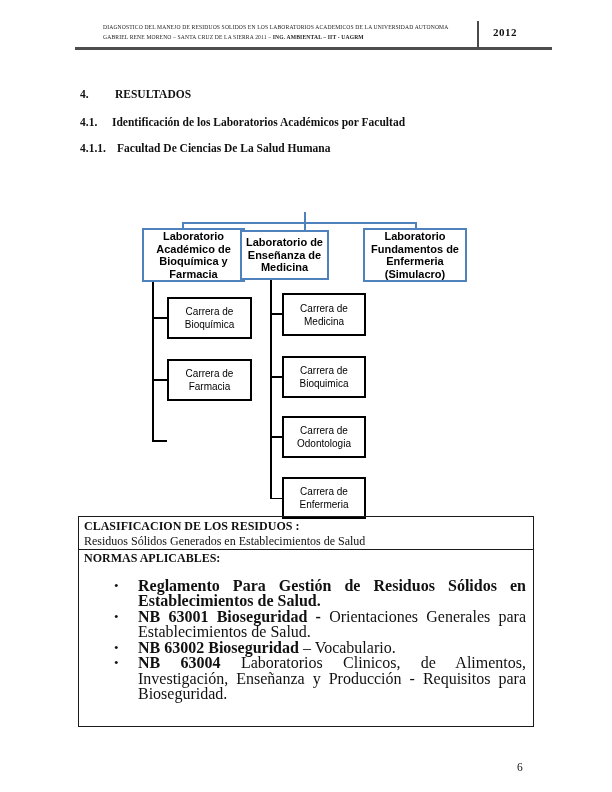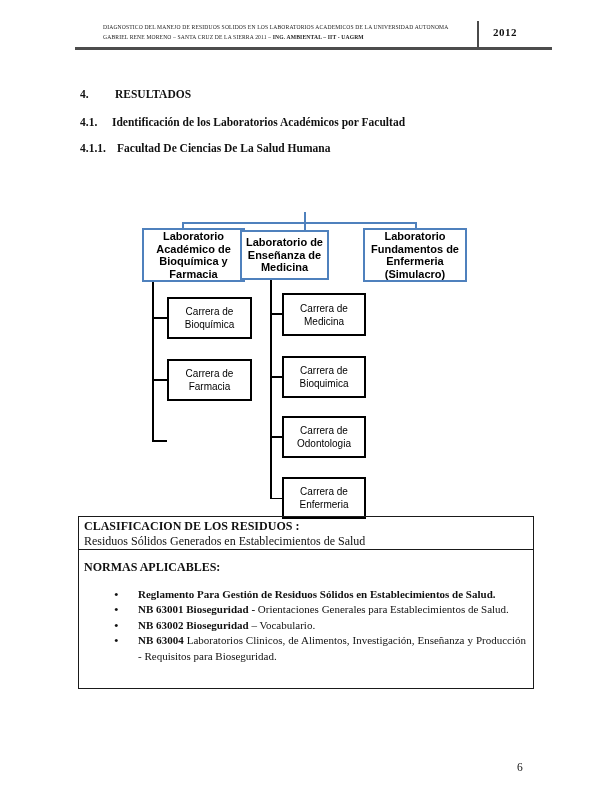--- a/index.html
+++ b/index.html
@@ -80,25 +80,25 @@
   .c2-stub3{left:270px;top:436px;width:12px;height:1.5px;}
   .c2-stub4{left:270px;top:497.5px;width:12px;height:1.5px;}
   
   .res-table{
     position:absolute;left:78px;top:516px;width:454px;
     border:1.3px solid #1a1a1a;
     font-size:12px;
   }
   .res-table .row1{padding:2px 5px 1px 5px;line-height:14.5px;}
   .res-table .row1 .title{font-weight:bold;}
-  .res-table .row2{border-top:1.3px solid #1a1a1a;padding:10px 5px 24px 5px;line-height:14.5px;}
+  .res-table .row2{border-top:1.3px solid #1a1a1a;padding:1px 5px 24px 5px;line-height:14.5px;}
   .res-table .row2 .title{font-weight:bold;}
   .res-table ul{
     margin:12px 0 0 0;padding:0 2px 0 28px;list-style:none;
-    font-size:11px;line-height:15.5px;text-align:justify;
+    font-size:16px;line-height:15.5px;text-align:justify;
   }
   .res-table li{position:relative;padding-left:26px;margin:0;}
   .res-table li::before{
     content:"\2022";position:absolute;left:2px;top:0;
     font-size:13px;
   }
   
   .page-number{position:absolute;left:517px;top:761px;font-size:11.5px;}
 </style>
 </head>

